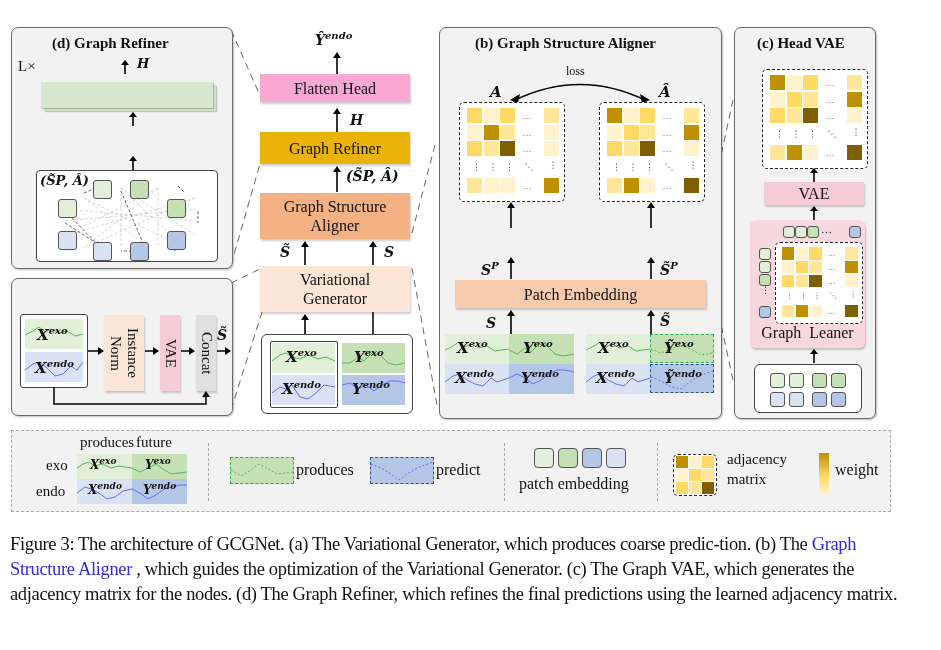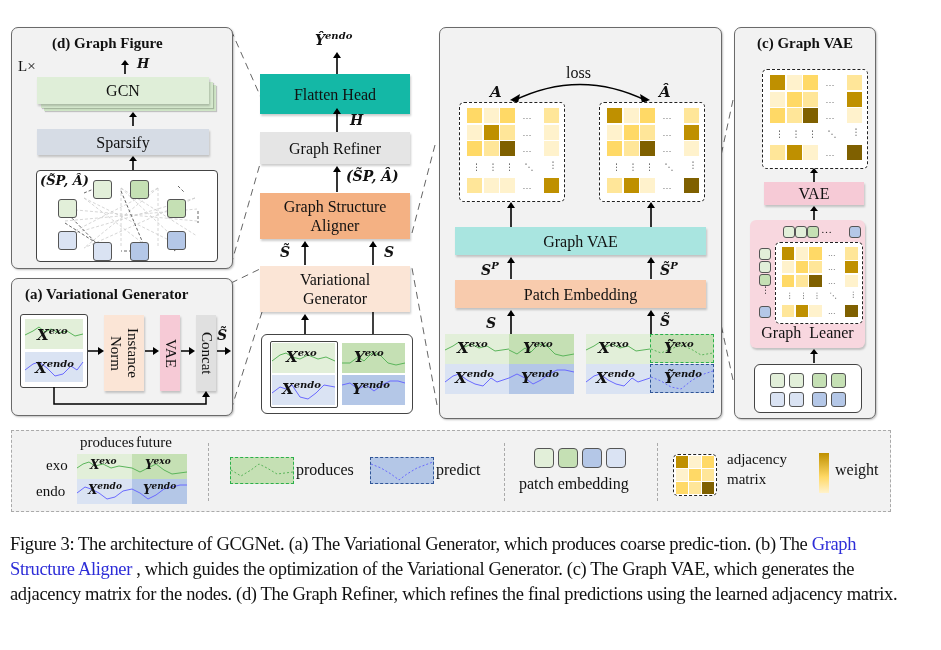--- a/index.html
+++ b/index.html
@@ -29,36 +29,34 @@
     <line x1="231" y1="283" x2="262" y2="268"></line>
     <line x1="231" y1="410" x2="262" y2="312"></line>
     <line x1="435" y1="145" x2="412" y2="233"></line>
     <line x1="437" y1="405" x2="412" y2="268"></line>
     <line x1="733" y1="100" x2="705" y2="230"></line>
     <line x1="733" y1="380" x2="705" y2="250"></line>
   </g>
 </svg>
 
 <div class="panel" style="left:11px;top:27px;width:220px;height:240px;">
-  <div class="ptitle" style="left:40px;top:7px;">(d)  Graph Figure</div>
+  <div class="ptitle" style="left:40px;top:7px;">(d)  Graph Refiner</div>
   <div class="abs math" style="left:125px;top:28px;font-size:13px;">H</div>
   <svg style="left:108px;top:32px;" width="10" height="14">
       <line x1="5" y1="14" x2="5" y2="3" stroke="#000" stroke-width="1.6"></line>
       <polygon points="1,5 5,0 9,5" fill="#000"></polygon>
     </svg>
   <div class="lbl" style="left:6px;top:30px;font-size:15px;">L×</div>
 
   <div class="abs" style="left:32px;top:57px;width:172px;height:26px;background:#cfe5c6;box-shadow:1px 1px 1px rgba(0,0,0,0.2);"></div>
   <div class="abs" style="left:29px;top:54px;width:172px;height:26px;background:#d5e8cd;box-shadow:1px 1px 1px rgba(0,0,0,0.2);"></div>
-  <div class="block" style="left:25px;top:49px;width:172px;height:27px;background:#dfeed8;">GCN</div>
   <svg style="left:116px;top:84px;" width="10" height="14">
       <line x1="5" y1="14" x2="5" y2="3" stroke="#000" stroke-width="1.6"></line>
       <polygon points="1,5 5,0 9,5" fill="#000"></polygon>
     </svg>
-  <div class="block" style="left:25px;top:101px;width:172px;height:26px;background:#d6dce5;">Sparsify</div>
   <svg style="left:116px;top:128px;" width="10" height="14">
       <line x1="5" y1="14" x2="5" y2="3" stroke="#000" stroke-width="1.6"></line>
       <polygon points="1,5 5,0 9,5" fill="#000"></polygon>
     </svg>
 
   <div class="abs" style="left:24px;top:142px;width:180px;height:90px;background:#fff;border:1.3px solid #444;border-radius:4px;">
     <div class="abs math" style="left:3px;top:2px;font-size:13px;">(S̃P, Â)</div>
     <svg style="left:0;top:0;" width="180" height="90">
       <g stroke="#ccc" stroke-width="0.8" stroke-dasharray="3,2" fill="none">
         <line x1="47" y1="27" x2="148" y2="77"></line>
@@ -92,21 +90,20 @@
     <div class="node" style="left:93px;top:9px;width:17px;height:17px;background:#c5e0b4;"></div>
     <div class="node" style="left:130px;top:28px;width:17px;height:17px;background:#c5e0b4;"></div>
     <div class="node" style="left:21px;top:60px;width:17px;height:17px;background:#dae3f3;"></div>
     <div class="node" style="left:56px;top:71px;width:17px;height:17px;background:#dae3f3;"></div>
     <div class="node" style="left:93px;top:71px;width:17px;height:17px;background:#b4c7e7;"></div>
     <div class="node" style="left:130px;top:60px;width:17px;height:17px;background:#b4c7e7;"></div>
   </div>
 </div>
 
 <div class="panel" style="left:11px;top:278px;width:220px;height:136px;">
-  <div class="ptitle" style="left:13px;top:7px;">(a) Variational Generator</div>
   <div class="abs" style="left:8px;top:35px;width:66px;height:72px;background:#fff;border:1.3px solid #444;border-radius:3px;">
     <div class="abs" style="left:4px;top:4px;width:58px;height:30px;background:#e2efd9;">
       <svg style="left:0;top:0;" width="58" height="30">
           <polyline points="0,16 8,12 14,8 20,13 26,10 34,14 42,12 50,17 58,15" stroke="#5bb55b" stroke-width="1" fill="none"></polyline>
         </svg>
       <span class="abs math" style="left:12px;top:6px;font-size:15px;"><span>X</span><sup>exo</sup></span>
     </div>
     <div class="abs" style="left:4px;top:37px;width:58px;height:30px;background:#dae3f3;">
       <svg style="left:0;top:0;" width="58" height="30">
           <polyline points="0,18 8,12 14,10 22,16 30,24 38,22 46,14 52,18 58,10" stroke="#6a6aff" stroke-width="1" fill="none"></polyline>
@@ -144,27 +141,27 @@
       <polyline points="42,108 42,125 194,125 194,116" stroke="#000" stroke-width="1.5" fill="none"></polyline>
       <polygon points="190,118 194,112 198,118" fill="#000"></polygon>
     </svg>
 </div>
 
 <div class="abs math" style="left:315px;top:30px;font-size:14px;"><span>Ŷ</span><sup>endo</sup></div>
 <svg style="left:332px;top:52px;" width="10" height="22">
     <line x1="5" y1="22" x2="5" y2="3" stroke="#000" stroke-width="1.6"></line>
     <polygon points="1,6 5,0 9,6" fill="#000"></polygon>
   </svg>
-<div class="block" style="left:260px;top:74px;width:150px;height:40px;background:#14b8a6;">Flatten Head</div>
+<div class="block" style="left:260px;top:74px;width:150px;height:28px;background:#f9a8d4;">Flatten Head</div>
 <svg style="left:332px;top:108px;" width="10" height="24">
     <line x1="5" y1="24" x2="5" y2="3" stroke="#000" stroke-width="1.6"></line>
     <polygon points="1,6 5,0 9,6" fill="#000"></polygon>
   </svg>
 <div class="abs math" style="left:350px;top:112px;font-size:14px;">H</div>
-<div class="block" style="left:260px;top:132px;width:150px;height:32px;background:#e5e5e5;">Graph Refiner</div>
+<div class="block" style="left:260px;top:132px;width:150px;height:32px;background:#eab308;">Graph Refiner</div>
 <svg style="left:332px;top:166px;" width="10" height="26">
     <line x1="5" y1="26" x2="5" y2="3" stroke="#000" stroke-width="1.6"></line>
     <polygon points="1,6 5,0 9,6" fill="#000"></polygon>
   </svg>
 <div class="abs math" style="left:346px;top:168px;font-size:14px;">(S̃P, Â)</div>
 <div class="block" style="left:260px;top:193px;width:150px;height:46px;background:#f4b183;padding:0 18px;box-sizing:border-box;">Graph Structure Aligner</div>
 <svg style="left:300px;top:241px;" width="10" height="24">
     <line x1="5" y1="24" x2="5" y2="3" stroke="#000" stroke-width="1.6"></line>
     <polygon points="1,6 5,0 9,6" fill="#000"></polygon>
   </svg>
@@ -204,21 +201,22 @@
         <polyline points="0,10 8,8 16,14 24,10 32,16 40,10 48,6 56,6 63,8" stroke="#6a6aff" stroke-width="1" fill="none"></polyline>
       </svg>
     </div>
   <span class="abs math" style="left:24px;top:12px;font-size:15px;"><span>X</span><sup>exo</sup></span>
   <span class="abs math" style="left:92px;top:12px;font-size:15px;"><span>Y</span><sup>exo</sup></span>
   <span class="abs math" style="left:20px;top:44px;font-size:15px;"><span>X</span><sup>endo</sup></span>
   <span class="abs math" style="left:90px;top:44px;font-size:15px;"><span>Y</span><sup>endo</sup></span>
 </div>
 
 <div class="panel" style="left:439px;top:27px;width:281px;height:390px;">
-  <div class="lbl" style="left:126px;top:36px;font-size:16px;">loss</div>
+  <div class="ptitle" style="left:35px;top:7px;">(b) Graph Structure Aligner</div>
+  <div class="lbl" style="left:126px;top:36px;font-size:12px;">loss</div>
   <svg style="left:0;top:0;" width="281" height="100">
     <path d="M 73 73 Q 140 40 207 73" stroke="#000" stroke-width="1.6" fill="none"></path>
     <polygon points="70,72 80,66 78,75" fill="#000"></polygon>
     <polygon points="210,72 200,66 202,75" fill="#000"></polygon>
   </svg>
   <div class="abs math" style="left:50px;top:55px;font-size:15px;">A</div>
   <div class="abs math" style="left:219px;top:55px;font-size:15px;">Â</div>
   <div class="matrix" style="left:19px;top:74px;width:104px;height:98px;">
       <div class="cell" style="left: 7px; top: 5px; width: 15px; height: 15px; background: rgb(255, 217, 102);"></div>
       <div class="cell" style="left: 23.5px; top: 5px; width: 15px; height: 15px; background: rgb(255, 242, 204);"></div>
@@ -274,21 +272,20 @@
       <div class="cell" style="left: 64.5px; top: 59.5px; font-size: 9px; line-height: 9px; color: rgb(51, 51, 51);">⋱</div>
     </div>
   <svg style="left:66px;top:174px;" width="10" height="26">
       <line x1="5" y1="26" x2="5" y2="3" stroke="#000" stroke-width="1.6"></line>
       <polygon points="1,6 5,0 9,6" fill="#000"></polygon>
     </svg>
   <svg style="left:206px;top:174px;" width="10" height="26">
       <line x1="5" y1="26" x2="5" y2="3" stroke="#000" stroke-width="1.6"></line>
       <polygon points="1,6 5,0 9,6" fill="#000"></polygon>
     </svg>
-  <div class="block" style="left:15px;top:199px;width:251px;height:28px;background:#a9e5e0;">Graph VAE</div>
   <svg style="left:66px;top:229px;" width="10" height="22">
       <line x1="5" y1="22" x2="5" y2="3" stroke="#000" stroke-width="1.6"></line>
       <polygon points="1,6 5,0 9,6" fill="#000"></polygon>
     </svg>
   <svg style="left:206px;top:229px;" width="10" height="22">
       <line x1="5" y1="22" x2="5" y2="3" stroke="#000" stroke-width="1.6"></line>
       <polygon points="1,6 5,0 9,6" fill="#000"></polygon>
     </svg>
   <span class="abs math" style="left:41px;top:232px;font-size:14px;"><span>S</span><sup>P</sup></span>
   <span class="abs math" style="left:220px;top:232px;font-size:14px;"><span>S̃</span><sup>P</sup></span>
@@ -353,21 +350,21 @@
         </svg>
       </div>
     <span class="abs math" style="left:12px;top:4px;font-size:15px;"><span>X</span><sup>exo</sup></span>
     <span class="abs math" style="left:78px;top:4px;font-size:15px;"><span>Ỹ</span><sup>exo</sup></span>
     <span class="abs math" style="left:10px;top:34px;font-size:15px;"><span>X</span><sup>endo</sup></span>
     <span class="abs math" style="left:78px;top:34px;font-size:15px;"><span>Ỹ</span><sup>endo</sup></span>
   </div>
 </div>
 
 <div class="panel" style="left:734px;top:27px;width:140px;height:390px;">
-  <div class="ptitle" style="left:22px;top:7px;">(c) Graph VAE</div>
+  <div class="ptitle" style="left:22px;top:7px;">(c) Head VAE</div>
   <div class="matrix" style="left:27px;top:41px;width:104px;height:98px;">
       <div class="cell" style="left: 7px; top: 5px; width: 15px; height: 15px; background: rgb(191, 144, 0);"></div>
       <div class="cell" style="left: 23.5px; top: 5px; width: 15px; height: 15px; background: rgb(255, 242, 204);"></div>
       <div class="cell" style="left: 40px; top: 5px; width: 15px; height: 15px; background: rgb(255, 217, 102);"></div>
       <div class="cell" style="left: 83.5px; top: 5px; width: 15px; height: 15px; background: rgb(255, 230, 153);"></div>
       <div class="cell" style="left: 7px; top: 21.5px; width: 15px; height: 15px; background: rgb(255, 242, 204);"></div>
       <div class="cell" style="left: 23.5px; top: 21.5px; width: 15px; height: 15px; background: rgb(255, 217, 102);"></div>
       <div class="cell" style="left: 40px; top: 21.5px; width: 15px; height: 15px; background: rgb(255, 230, 153);"></div>
       <div class="cell" style="left: 83.5px; top: 21.5px; width: 15px; height: 15px; background: rgb(191, 144, 0);"></div>
       <div class="cell" style="left: 7px; top: 38px; width: 15px; height: 15px; background: rgb(255, 217, 102);"></div>

